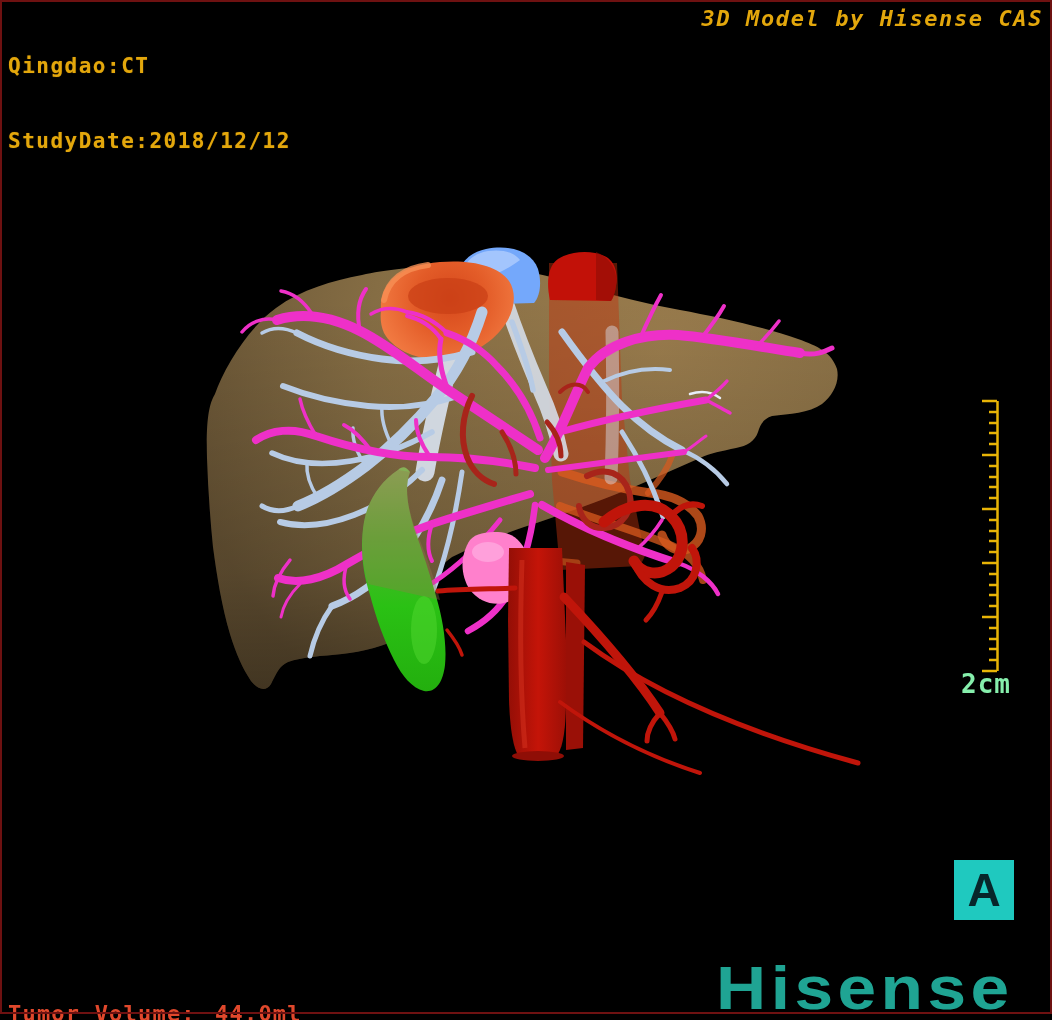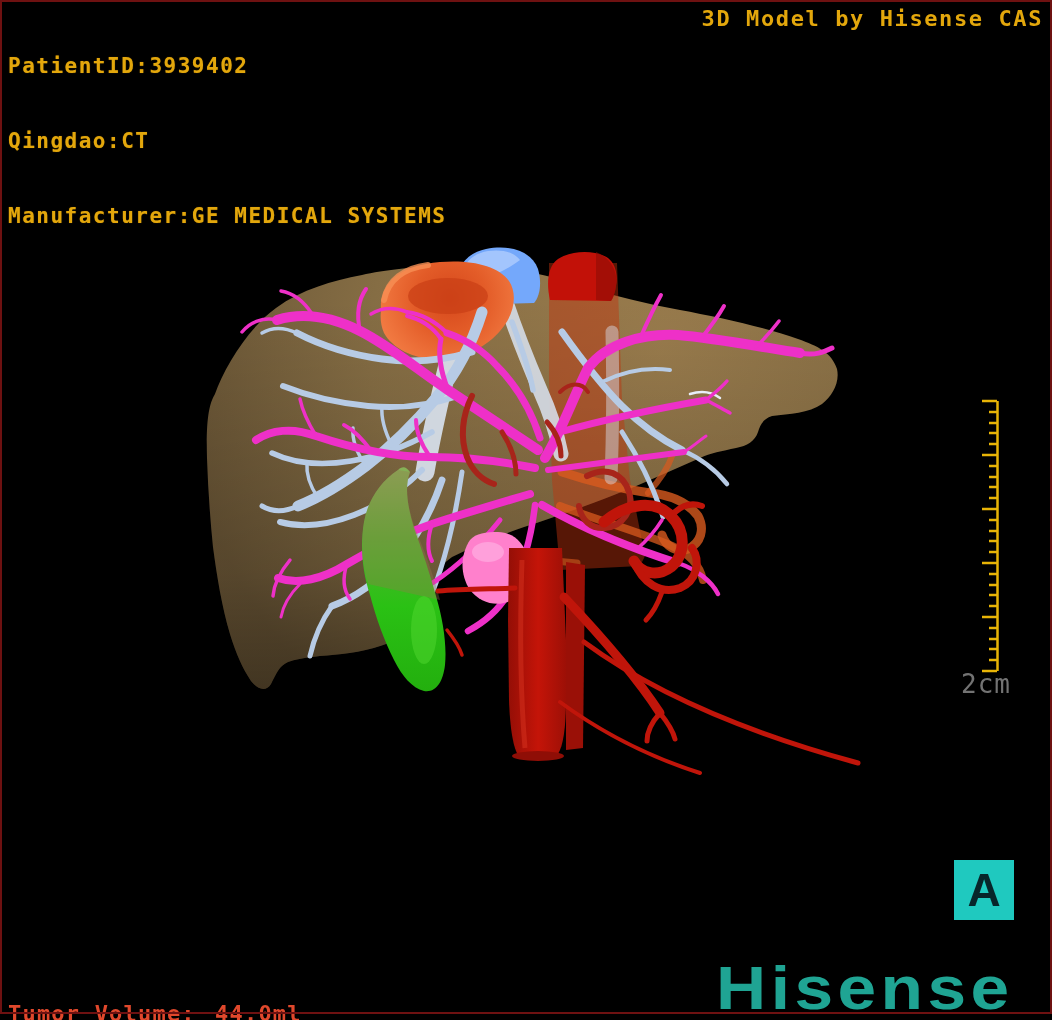--- a/index.html
+++ b/index.html
@@ -5,27 +5,27 @@
   html,body{margin:0;padding:0;background:#000;}
   #screen{position:relative;width:1052px;height:1020px;background:#000;overflow:hidden;
           font-family:"DejaVu Sans Mono","Liberation Mono",monospace;}
   
   .frame{position:absolute;left:0;top:0;width:1048px;height:1010px;border:2px solid #6E1111;pointer-events:none;}
   
   #model-svg{position:absolute;left:0;top:0;}
   
   .hud{position:absolute;left:8px;top:4px;color:#E3A70C;font-size:21px;font-weight:bold;
        letter-spacing:1.5px;line-height:25px;white-space:pre;text-shadow:0 0 1px #6a4a00;}
-  .watermark{position:absolute;top:6px;right:9px;color:#E3A70C;font-size:22px;font-weight:bold;letter-spacing:1.6px;}
+  .watermark{position:absolute;top:6px;right:9px;color:#E3A70C;font-size:22px;font-weight:bold;letter-spacing:1.6px;font-style:italic;}
   
   .volumes{position:absolute;left:8px;top:946px;font-size:22px;font-weight:bold;letter-spacing:1.2px;line-height:27px;white-space:pre;}
   .vol-line.tumor{color:#E0482C;}
   .vol-val{display:inline-block;width:8ch;text-align:right;}
   
-  .scale-label{position:absolute;left:961px;top:669px;color:#737373;font-size:26px;font-weight:normal;letter-spacing:1px;}
+  .scale-label{position:absolute;left:961px;top:669px;color:#86efac;font-size:26px;font-weight:bold;letter-spacing:1px;}
   
   .marker{position:absolute;left:954px;top:860px;width:60px;height:60px;background:#1FC9BF;
           display:flex;align-items:center;justify-content:center;color:#07262A;
           font-family:"Liberation Sans",sans-serif;font-size:46px;font-weight:bold;}
   
   .logo{position:absolute;left:716px;top:952px;color:#1FA493;font-family:"Liberation Sans",sans-serif;
         font-size:62px;font-weight:bold;letter-spacing:4px;transform:scaleX(1.12);transform-origin:left center;white-space:nowrap;}
 </style>
 </head>
 <body>
@@ -201,23 +201,22 @@
       <path d="M660,713 C668,723 673,731 675,739" stroke-width="5"></path>
       <path d="M660,713 C651,723 647,733 647,741" stroke-width="5"></path>
       <path d="M584,642 C652,692 744,732 858,763" stroke-width="5"></path>
       <path d="M560,702 C602,733 650,757 700,773" stroke-width="4"></path>
       <path d="M515,588 C488,589 462,589 438,591" stroke-width="5"></path>
       <path d="M447,630 C455,640 460,648 462,655" stroke-width="3.5"></path>
     </g>
   </svg>
 
   <div class="hud">
-    <div>PatientID:3939402</div>
     <div>Qingdao:CT</div>
-    <div>Manufacturer:GE MEDICAL SYSTEMS</div>
+    <div>StudyDate:2018/12/12</div>
   </div>
 
   <div class="watermark">3D Model by Hisense CAS</div>
 
   <svg width="60" height="320" viewBox="0 0 60 320" style="position:absolute;left:960px;top:385px;">
     <g stroke-width="2.5" fill="none" stroke="#E8B406">
       <path d="M37.5,16 L37.5,286"></path>
       <path d="M37,16 h-15 M37,70 h-15 M37,124 h-15 M37,178 h-15 M37,232 h-15 M37,286 h-15"></path>
       <path d="M37,27 h-8 M37,38 h-8 M37,48 h-8 M37,59 h-8
                M37,81 h-8 M37,92 h-8 M37,102 h-8 M37,113 h-8

